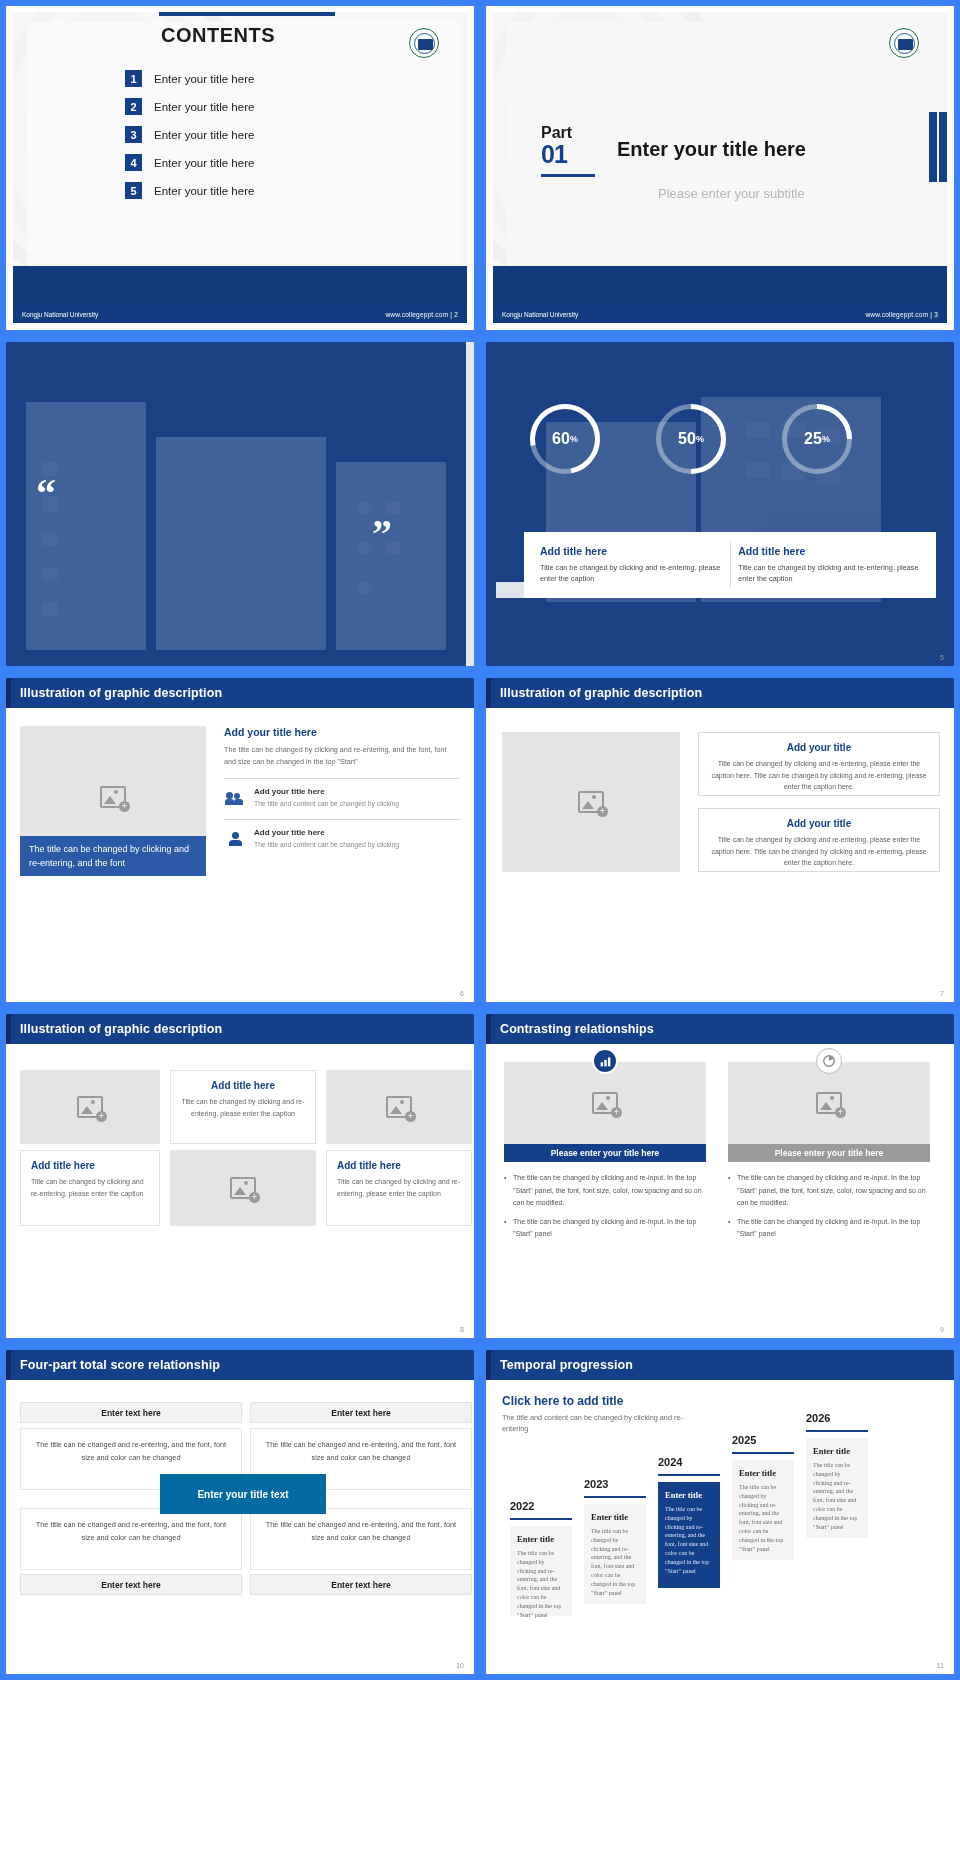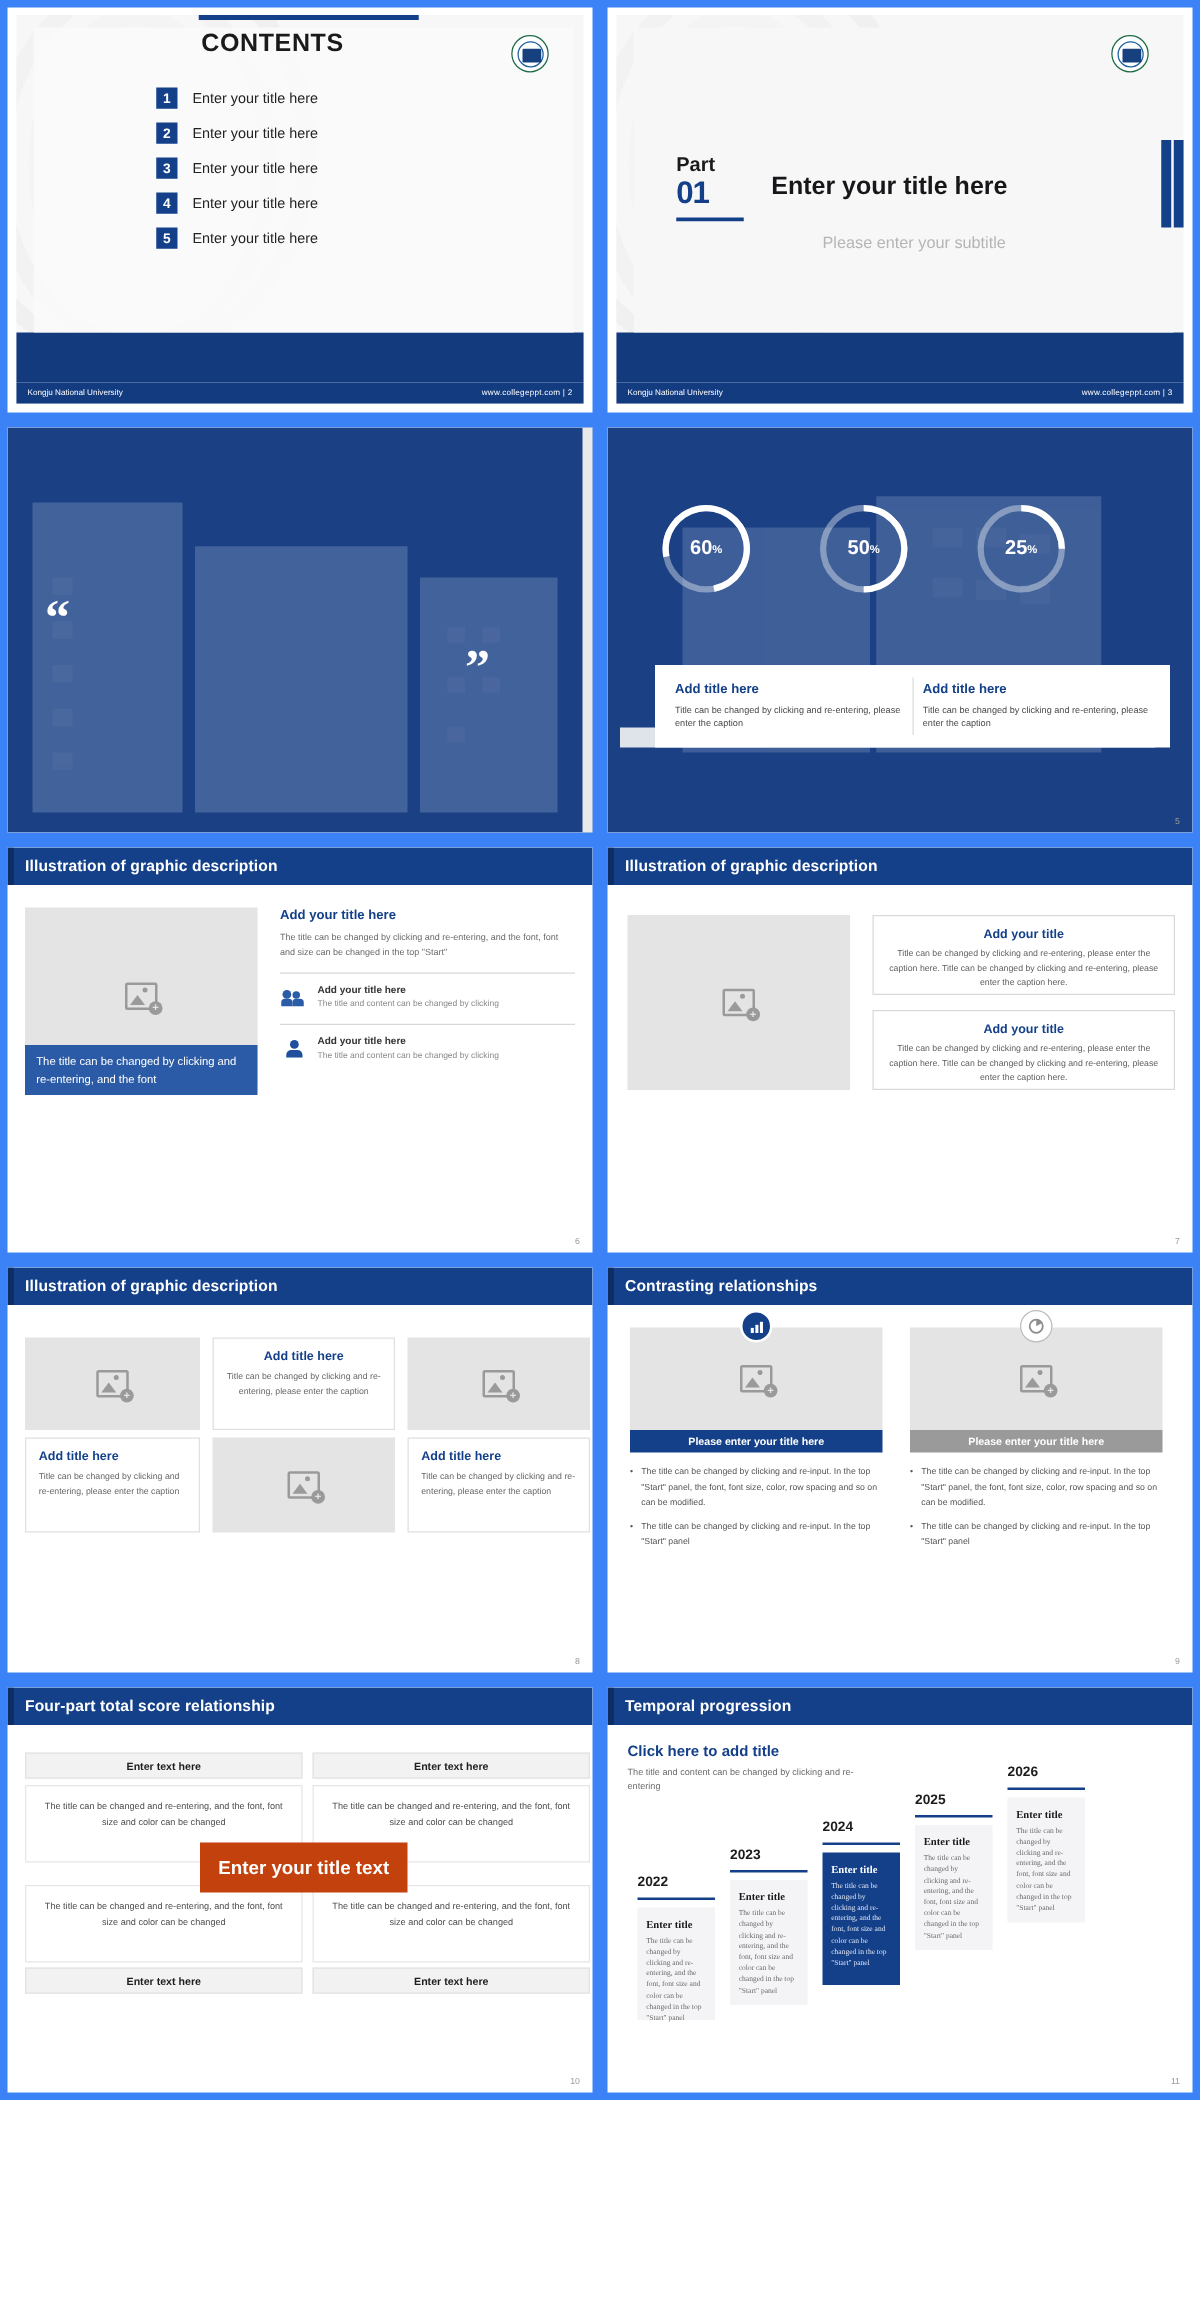--- a/index.html
+++ b/index.html
@@ -151,21 +151,21 @@
   .s9 li:before{content:"•"; position:absolute; left:0; top:0;}
   .s9 .badge{position:absolute;top:-14px;left:50%;margin-left:-13px;width:26px;height:26px;border-radius:50%;
       display:flex;align-items:center;justify-content:center;border:2px solid #fff;}
   .s9 .badge.n{background:#14408a;} .s9 .badge.g{background:#ffffff;border:1px solid #bdbdbd;}
 
   
   .s10 .tab{position:absolute;background:#f2f2f2;border:1px solid #e2e2e2;text-align:center;
       font-size:8.5px;font-weight:bold;color:#1e1e1e;line-height:20px;}
   .s10 .txtbox{position:absolute;border:1px solid #e6e6e6;background:#fff;padding:9px 11px;}
   .s10 .txtbox p{font-size:7.3px;color:#4d4d4d;line-height:13px;text-align:center;}
-  .s10 .center{position:absolute;background:#c2410c;color:#fff;font-size:15px;font-weight:bold;
+  .s10 .center{position:absolute;background:#0369a1;color:#fff;font-size:10px;font-weight:bold;
       display:flex;align-items:center;justify-content:center;}
 
   
   .s11 h3{position:absolute;left:16px;top:44px;font-size:12px;color:#14408a;font-weight:bold;}
   .s11 .sub{position:absolute;left:16px;top:62px;width:190px;font-size:7.3px;color:#6d6d6d;line-height:11px;}
   .s11 .yr{position:absolute;font-size:11px;font-weight:bold;color:#1d1d1d;}
   .s11 .yrl{position:absolute;height:2px;background:#14408a;}
   .s11 .tcard{position:absolute;background:#f4f4f6;padding:8px 7px;font-family:Liberation Serif, serif;}
   .s11 .tcard.blue{background:#14408a;}
   .s11 .tcard h5{font-size:8.5px;font-weight:bold;color:#1a1a1a;margin-bottom:5px;}

